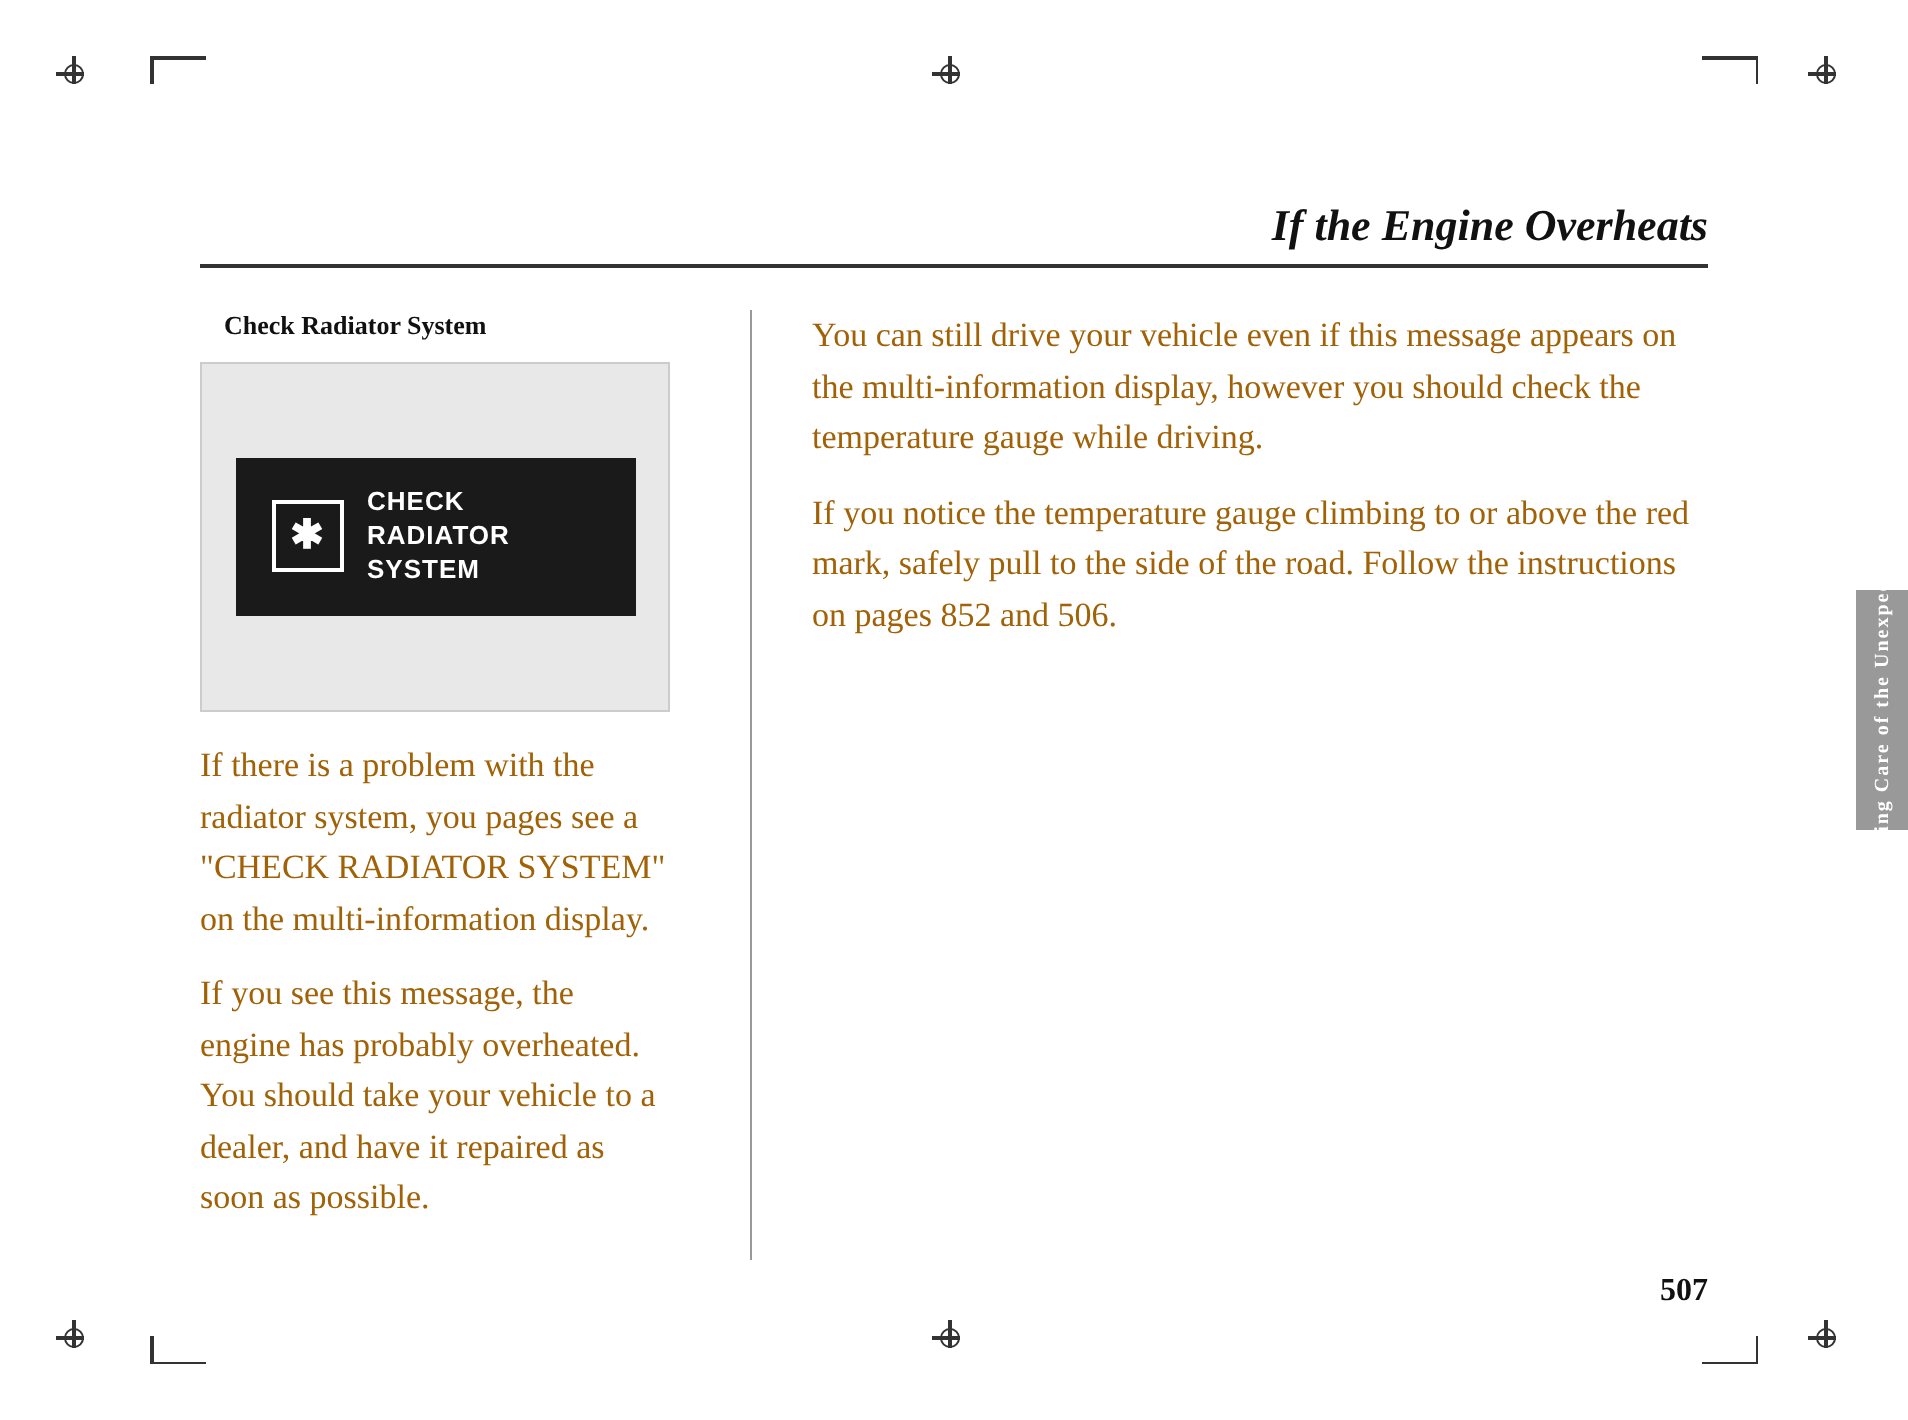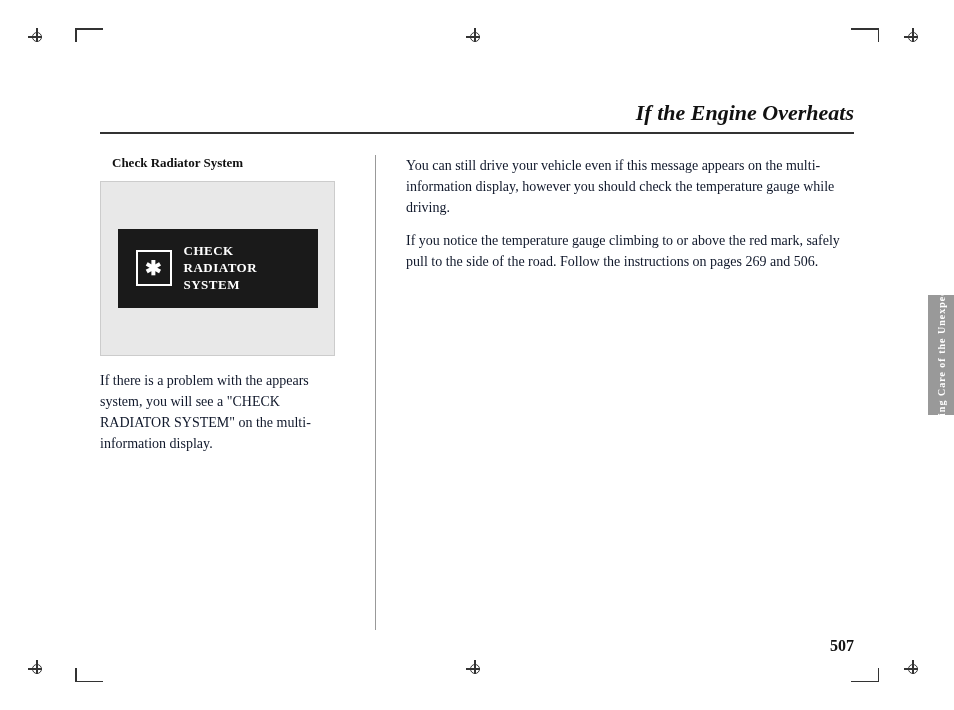--- a/index.html
+++ b/index.html
@@ -181,31 +181,31 @@
 
     .warning-icon-inner {
       color: #ffffff;
       font-size: 20px;
       font-weight: bold;
       line-height: 1;
     }
 
     .warning-text {
       color: #ffffff;
-      font-family: Liberation Serif, serif;
+      font-family: Liberation Sans, sans-serif;
       font-size: 13px;
       font-weight: bold;
       line-height: 1.3;
       letter-spacing: 0.5px;
     }
 
     .body-text {
-      font-size: 14px;
+      font-size: 17px;
       line-height: 1.5;
-      color: #0f172a;
+      color: #a16207;
       margin-bottom: 12px;
     }
 
     
     .col-divider {
       width: 1px;
       background: #999;
       margin: 0 20px;
       flex-shrink: 0;
     }
@@ -318,28 +318,29 @@
           <div class="warning-icon">
             <span class="warning-icon-inner">✱</span>
           </div>
           <div class="warning-text">
             <span>CHECK RADIATOR</span><br>
             <span>SYSTEM</span>
           </div>
         </div>
       </div>
 
-      <p class="body-text">If there is a problem with the appears system, you will see a "CHECK RADIATOR SYSTEM" on the multi-information display.</p>
+      <p class="body-text">If there is a problem with the radiator system, you pages see a "CHECK RADIATOR SYSTEM" on the multi-information display.</p>
+      <p class="body-text">If you see this message, the engine has probably overheated. You should take your vehicle to a dealer, and have it repaired as soon as possible.</p>
     </div>
 
     <div class="col-divider"></div>
 
     <div class="right-col">
       <p class="body-text">You can still drive your vehicle even if this message appears on the multi-information display, however you should check the temperature gauge while driving.</p>
-      <p class="body-text">If you notice the temperature gauge climbing to or above the red mark, safely pull to the side of the road. Follow the instructions on pages 269 and 506.</p>
+      <p class="body-text">If you notice the temperature gauge climbing to or above the red mark, safely pull to the side of the road. Follow the instructions on pages 852 and 506.</p>
     </div>
 
   </div>
 
   <div class="side-tab">
     <span class="side-tab-text">Taking Care of the Unexpected</span>
   </div>
 
   <div class="page-number">507</div>
 

